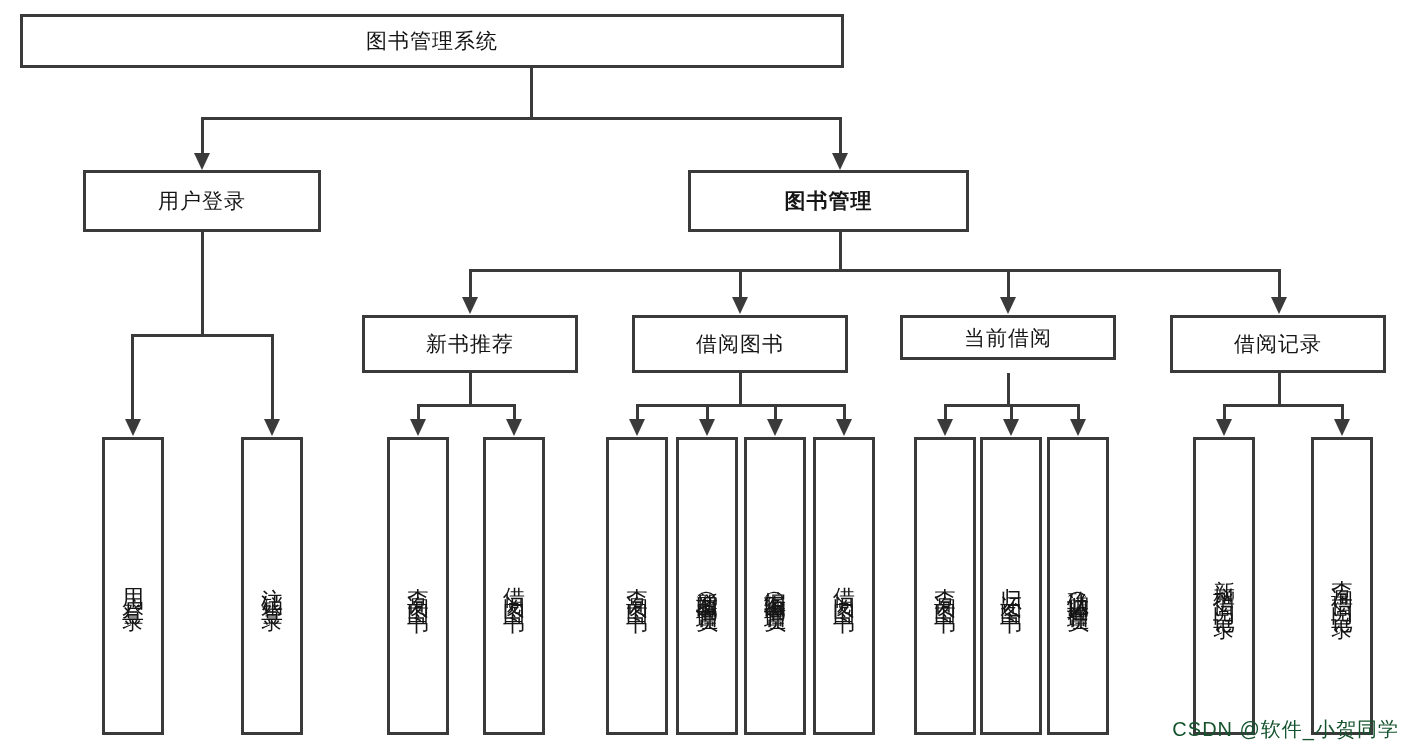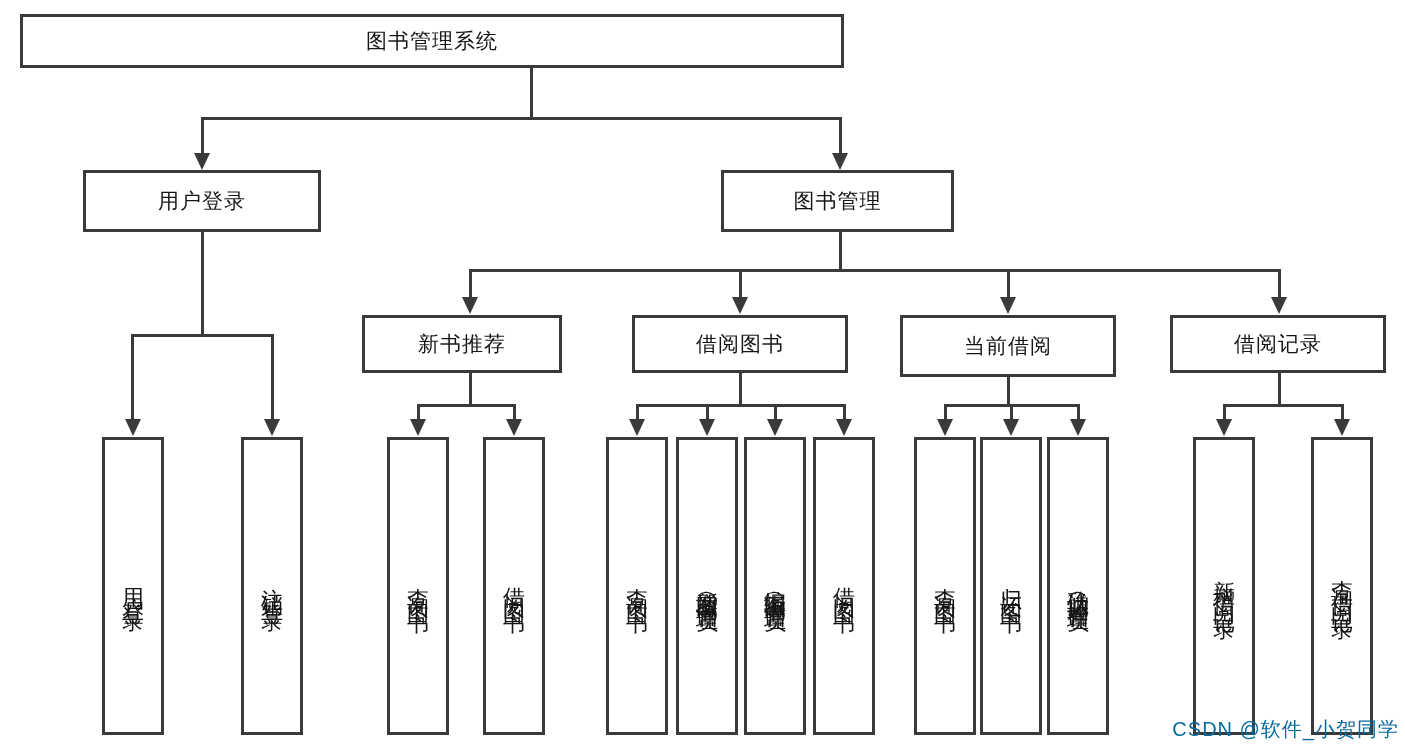--- a/index.html
+++ b/index.html
@@ -54,21 +54,21 @@
     border-right: 8px solid transparent;
     border-top: 17px solid #3a3a3a;
     z-index: 1;
   }
 
   .watermark {
     position: absolute;
     right: 6px;
     bottom: 4px;
     font-size: 20px;
-    color: #0369a1;
+    color: #14532d;
     letter-spacing: 1px;
     z-index: 5;
     white-space: nowrap;
     margin-left: 19px;
   }
 </style>
 </head>
 <body>
 
 <div class="canvas">
@@ -76,43 +76,43 @@
   <div class="box" style="left:20px; top:14px; width:824px; height:54px;">图书管理系统</div>
 
   <div class="vl" style="left:530px; top:68px; height:52px;"></div>
   <div class="hl" style="left:201px; top:117px; width:641px;"></div>
   <div class="vl" style="left:201px; top:117px; height:38px;"></div>
   <div class="ah" style="left:194px; top:153px;"></div>
   <div class="vl" style="left:839px; top:117px; height:38px;"></div>
   <div class="ah" style="left:832px; top:153px;"></div>
 
   <div class="box" style="left:83px; top:170px; width:238px; height:62px;">用户登录</div>
-  <div class="box" style="left:721px; top:170px; width:233px; height:62px;">图书管理</div>
+  <div class="box" style="left:688px; top:170px; width:281px; height:62px;font-weight:bold;">图书管理</div>
 
   <div class="vl" style="left:201px; top:232px; height:103px;"></div>
   <div class="hl" style="left:131px; top:334px; width:143px;"></div>
   <div class="vl" style="left:131px; top:334px; height:86px;"></div>
   <div class="ah" style="left:125px; top:419px;"></div>
   <div class="vl" style="left:271px; top:334px; height:86px;"></div>
   <div class="ah" style="left:264px; top:419px;"></div>
 
   <div class="vl" style="left:839px; top:232px; height:40px;"></div>
   <div class="hl" style="left:469px; top:269px; width:812px;"></div>
   <div class="vl" style="left:469px; top:269px; height:30px;"></div>
   <div class="ah" style="left:462px; top:297px;"></div>
   <div class="vl" style="left:739px; top:269px; height:30px;"></div>
   <div class="ah" style="left:732px; top:297px;"></div>
   <div class="vl" style="left:1007px; top:269px; height:30px;"></div>
   <div class="ah" style="left:1000px; top:297px;"></div>
   <div class="vl" style="left:1278px; top:269px; height:30px;"></div>
   <div class="ah" style="left:1271px; top:297px;"></div>
 
-  <div class="box" style="left:362px; top:315px; width:200px; height:58px;">新书推荐</div>
+  <div class="box" style="left:362px; top:315px; width:216px; height:58px;">新书推荐</div>
   <div class="box" style="left:632px; top:315px; width:216px; height:58px;">借阅图书</div>
-  <div class="box" style="left:900px; top:315px; width:216px; height:62px;">当前借阅</div>
+  <div class="box" style="left:900px; top:315px; width:216px; height:45px;">当前借阅</div>
   <div class="box" style="left:1170px; top:315px; width:216px; height:58px;">借阅记录</div>
 
   <div class="vl" style="left:469px; top:373px; height:34px;"></div>
   <div class="hl" style="left:417px; top:404px; width:99px;"></div>
   <div class="vl" style="left:417px; top:404px; height:17px;"></div>
   <div class="ah" style="left:410px; top:419px;"></div>
   <div class="vl" style="left:513px; top:404px; height:17px;"></div>
   <div class="ah" style="left:506px; top:419px;"></div>
 
   <div class="vl" style="left:739px; top:373px; height:34px;"></div>

